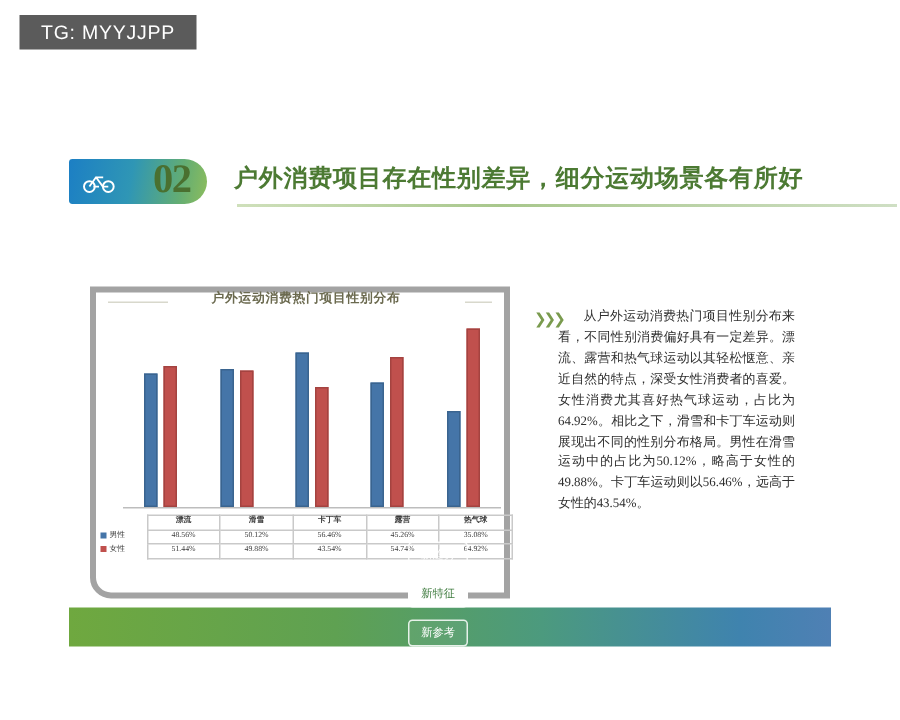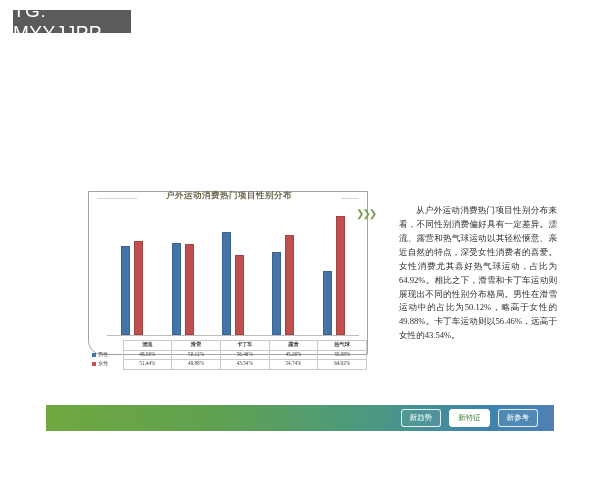--- a/index.html
+++ b/index.html
@@ -12,21 +12,21 @@
   #root { position: relative; width: 600px; height: 480px; background: #fff; }
 
   
   .wm {
     position: absolute;
     background: #5b5b5b;
     color: #ffffff;
     display: flex; align-items: center; justify-content: center;
     letter-spacing: .5px;
   }
-  #wm-top { left: 13px; top: 10px; width: 118px; height: 23px; font-size: 19px; }
+  #wm-top { left: 13px; top: 10px; width: 118px; height: 23px; font-size: 13px; }
   #wm-bottom { left: 461px; top: 443px; width: 133px; height: 28px; font-size: 15px; }
 
   
   #slide { position: absolute; left: 0; top: 46px; width: 600px; height: 350px; background: #fff; }
 
   
   #heading { position: absolute; left: 46px; top: 58px; width: 510px; height: 36px; }
   #badge {
     position: absolute; left: 0; top: 2px; width: 92px; height: 30px;
     background: linear-gradient(100deg, #1c7fc4 0%, #2f96b5 45%, #63ad74 80%, #8dbd5c 100%);
@@ -44,22 +44,22 @@
     font-size: 16px; font-weight: bold; color: #4c7a33;
     white-space: nowrap; letter-spacing: .5px;
   }
   #heading-rule {
     position: absolute; left: 112px; top: 32px; width: 440px; height: 2px;
     background: linear-gradient(90deg, #cfe0bb, #a8c78c 40%, #cfdfc4 100%);
   }
 
   
   #chart-card {
-    position: absolute; left: 88px; top: 145px; width: 280px; height: 164px;
-    background: #ffffff; border: 1px solid #a3a3a3;
+    position: absolute; left: 60px; top: 145px; width: 280px; height: 208px;
+    background: #ffffff; border: 4px solid #a3a3a3;
     border-radius: 0 0 0 14px;
   }
   #chart-title {
     position: absolute; left: 0; top: -2px; width: 280px; text-align: center;
     font-size: 8.5px; font-weight: bold; color: #6b6a4f;
     font-family: "Liberation Serif", serif; letter-spacing: .5px;
   }
   #chart-title-rule-l, #chart-title-rule-r {
     position: absolute; top: 6px; height: 1px; background: #d8d8cc;
   }
@@ -81,48 +81,60 @@
   .swatch { display: inline-block; width: 4px; height: 4px; margin-right: 2px; vertical-align: middle; }
   .swatch.male { background: #4575a8; }
   .swatch.female { background: #c0504d; }
 
   
   #arrows {
     position: absolute; left: 356px; top: 162px;
     color: #7a9b4e; font-size: 10px; letter-spacing: -2px; font-weight: bold;
   }
   #body-text {
-    position: absolute; left: 399px; top: 158px; width: 158px;
+    position: absolute; left: 372px; top: 158px; width: 158px;
     font-size: 8.6px; line-height: 1.62; color: #2e2e2e;
     text-align: justify; font-family: "Liberation Serif", serif;
     text-indent: 17px;
   }
 
   
   #footer-bar {
     position: absolute; left: 46px; top: 359px; width: 508px; height: 26px;
     background: linear-gradient(90deg, #6fa83f 0%, #5fa152 35%, #4c9a7e 62%, #3f83ae 88%, #4f80b4 100%);
-    display: flex; align-items: center; justify-content: flex-end; gap: 8px; padding-right: 16px;
+    display: flex; align-items: center; justify-content: flex-end; gap: 8px; padding-right: 16px; flex-direction: column;
   }
   .pill {
     font-size: 7.5px; padding: 3px 8px; border-radius: 3px; white-space: nowrap;
     border: 1px solid rgba(255,255,255,.85); color: #ffffff;
     background: rgba(255,255,255,.06);
   }
   .pill.active { background: #ffffff; color: #3f7c3f; border-color: #ffffff; font-weight: normal; }
 </style>
 </head>
 <body>
 
 <div id="root">
 
   <div id="wm-top" class="wm">TG: MYYJJPP</div>
 
   <div id="slide">
 
+    <div id="heading">
+      <div id="badge">
+        <svg id="bike-icon" width="22" height="15" viewBox="0 0 22 15">
+          <circle cx="4.6" cy="10.4" r="3.6" fill="none" stroke="#ffffff" stroke-width="1.3"></circle>
+          <circle cx="17.2" cy="10.4" r="3.6" fill="none" stroke="#ffffff" stroke-width="1.3"></circle>
+          <path d="M4.6 10.4 L9 4.2 L13.6 10.4 L17.2 10.4 M9 4.2 L13.8 4.2 M7.3 10.4 L11 10.4" fill="none" stroke="#ffffff" stroke-width="1.2" stroke-linejoin="round"></path>
+        </svg>
+      </div>
+      <div id="num02">02</div>
+      <div id="heading-text">户外消费项目存在性别差异，细分运动场景各有所好</div>
+      <div id="heading-rule"></div>
+    </div>
 
     <div id="chart-card">
       <div id="chart-title-rule-l"></div>
       <div id="chart-title-rule-r"></div>
       <div id="chart-title">户外运动消费热门项目性别分布</div>
 
       <div id="plot">
         <div id="axis-line"></div>
       <div class="group" style="left: 4.2px;">
             <div class="bar male" style="height: 89px;"></div>

